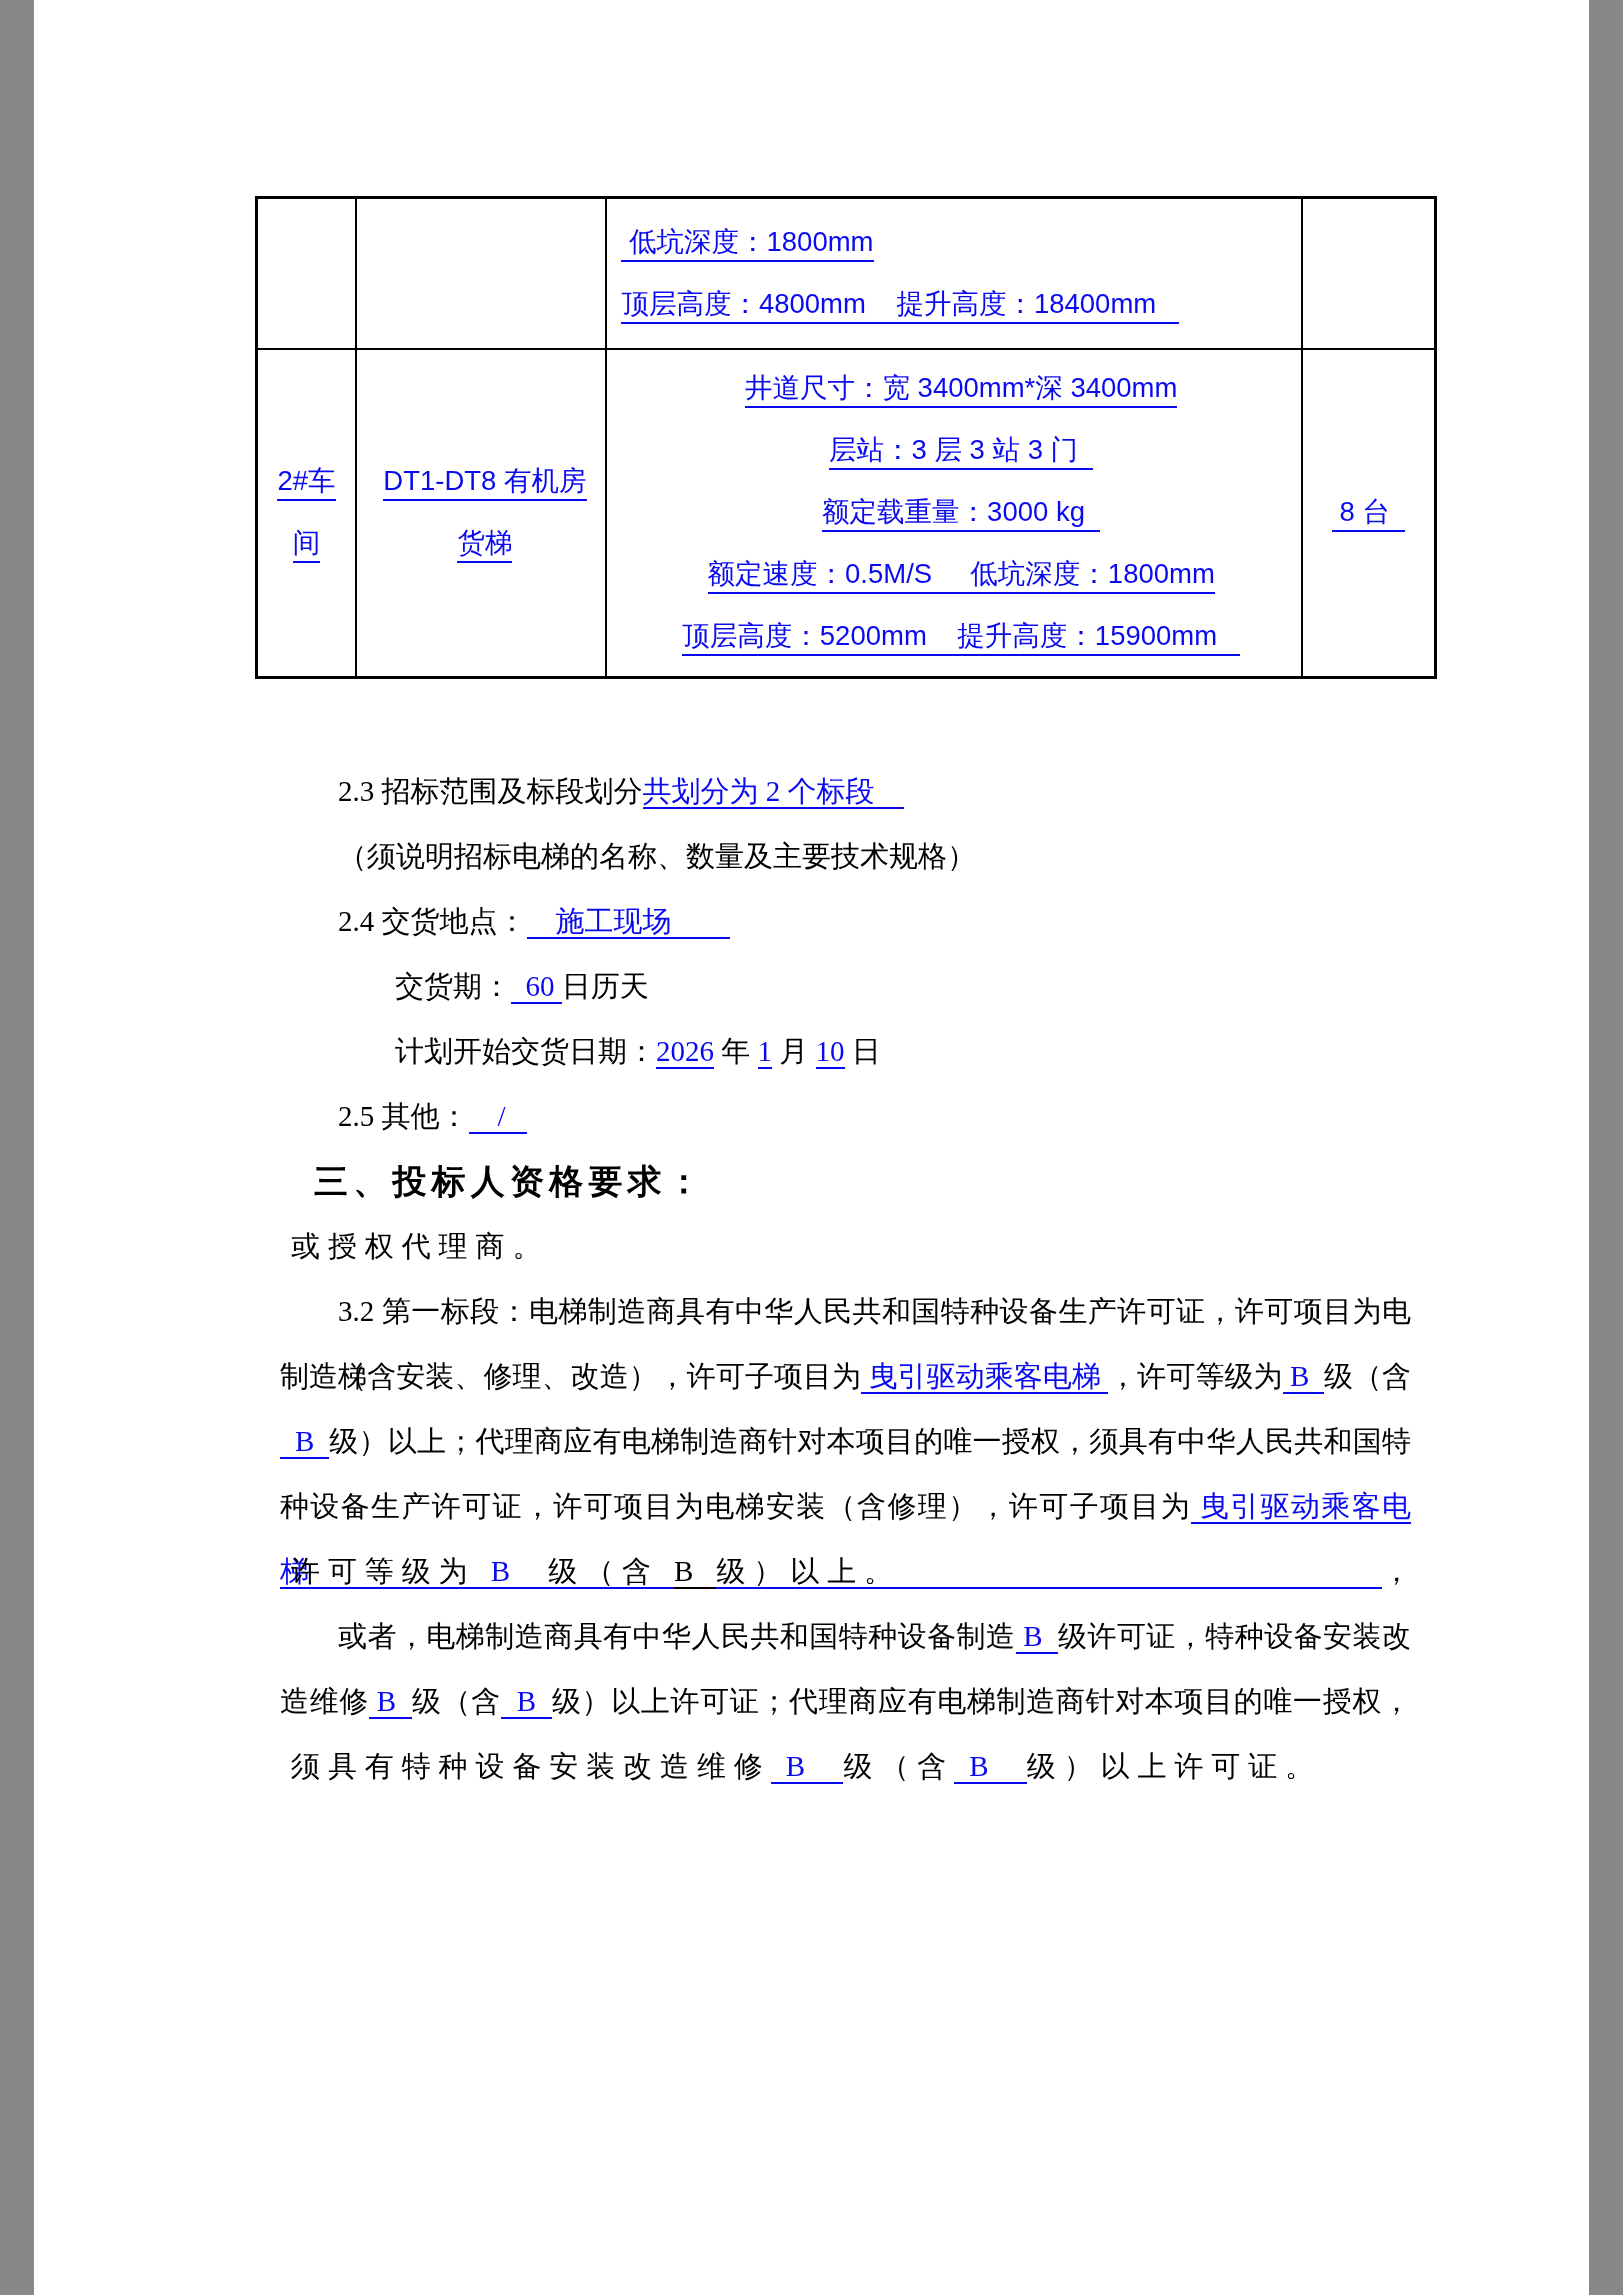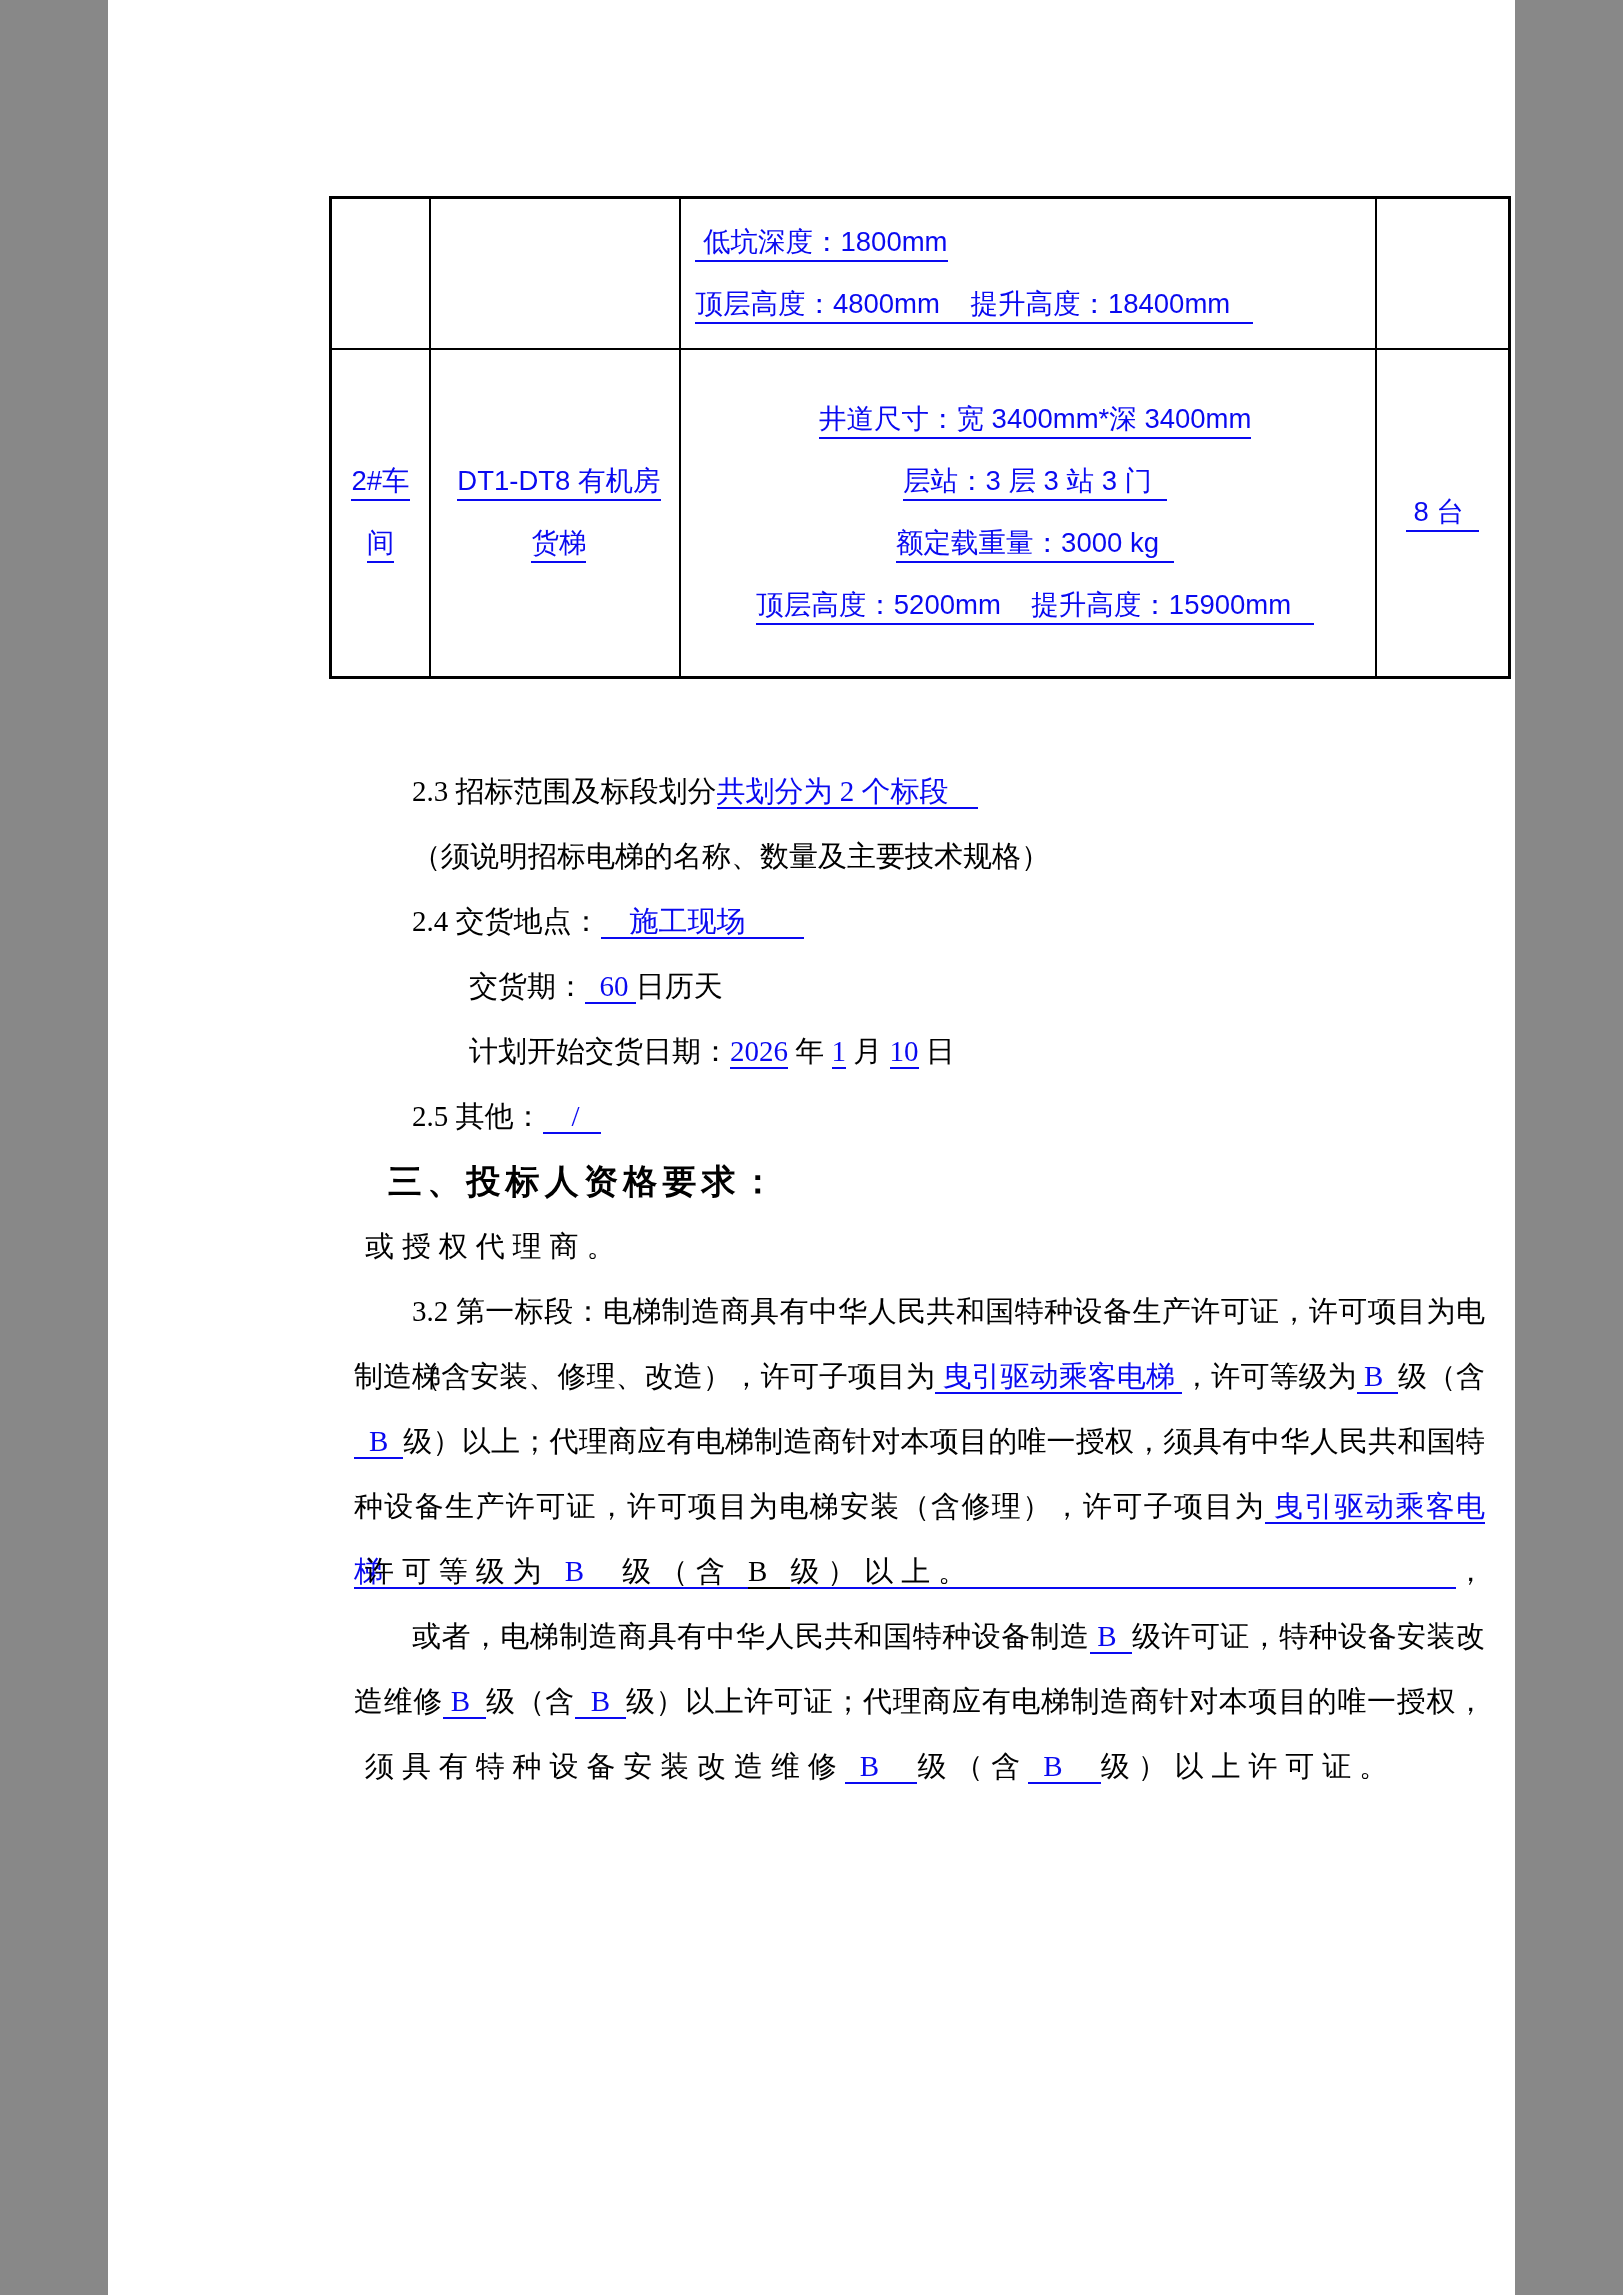--- a/index.html
+++ b/index.html
@@ -4,21 +4,21 @@
 <style>
   :root{
     --accent:#0a0af0;
     --text:#000000;
     --border:#000000;
     --background:#ffffff;
   }
   html,body{margin:0;padding:0;background:#888;}
   .page{
     position:relative;
-    width:1407px;height:2295px;
+    width:1555px;height:2295px;
     margin:0 auto;
     background:var(--background);
     color:var(--text);
     overflow:hidden;
   }
   
   .doc-table{
     position:absolute;
     left:221px;top:196px;
     width:1182px;height:483px;
@@ -94,20 +94,21 @@
         <div class="tline"><span class="blue u">间</span></div>
       </div>
       <div class="cell col1 row1">
         <div class="tline"><span class="blue u">DT1-DT8 有机房</span></div>
         <div class="tline"><span class="blue u">货梯</span></div>
       </div>
       <div class="cell col2 row1">
         <div class="tline"><span class="blue u">井道尺寸：宽 3400mm*深 3400mm</span></div>
         <div class="tline"><span class="blue u">层站：3 层 3 站 3 门&nbsp;&nbsp;</span></div>
         <div class="tline"><span class="blue u">额定载重量：3000&nbsp;kg&nbsp;&nbsp;</span></div>
+        <div class="tline"><span class="blue u">额定速度：0.5M/S&nbsp;&nbsp;&nbsp;&nbsp;&nbsp;低坑深度：1800mm</span></div>
         <div class="tline"><span class="blue u">顶层高度：5200mm&nbsp;&nbsp;&nbsp;&nbsp;提升高度：15900mm&nbsp;&nbsp;&nbsp;</span></div>
       </div>
       <div class="cell col3 row1">
         <div class="tline"><span class="blue u">&nbsp;8 台&nbsp;&nbsp;</span></div>
       </div>
     </div>
   <div class="doc-body">
       <div class="bline" style="padding-left: 58px;"><span class="">2.3 招标范围及标段划分</span><span class="blue u">共划分为 2 个标段&nbsp;&nbsp;&nbsp;&nbsp;</span></div>
       <div class="bline" style="padding-left: 58px;"><span class="">（须说明招标电梯的名称、数量及主要技术规格）</span></div>
       <div class="bline" style="padding-left: 58px;"><span class="">2.4 交货地点：</span><span class="blue u">&nbsp;&nbsp;&nbsp;&nbsp;施工现场&nbsp;&nbsp;&nbsp;&nbsp;&nbsp;&nbsp;&nbsp;&nbsp;</span></div>

